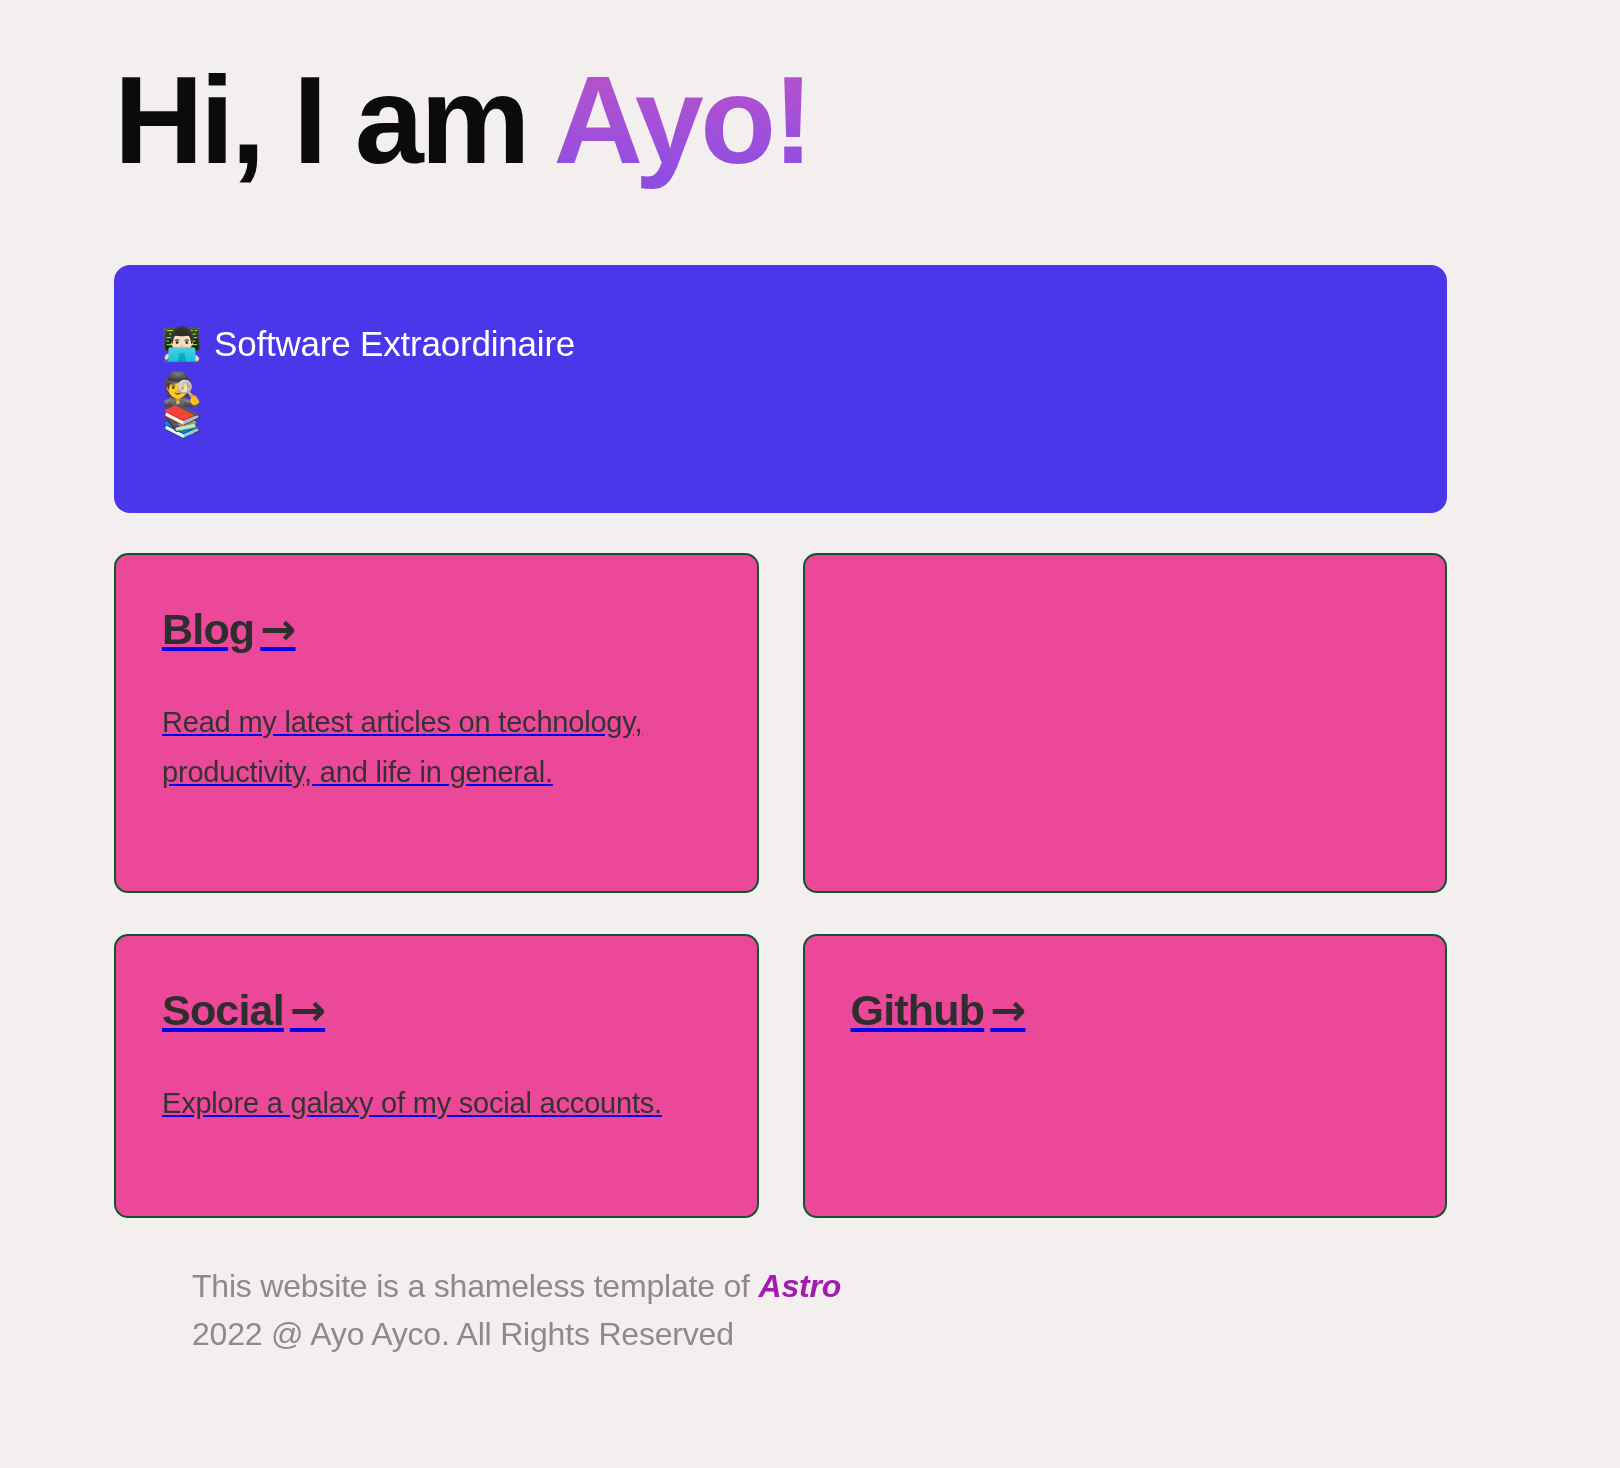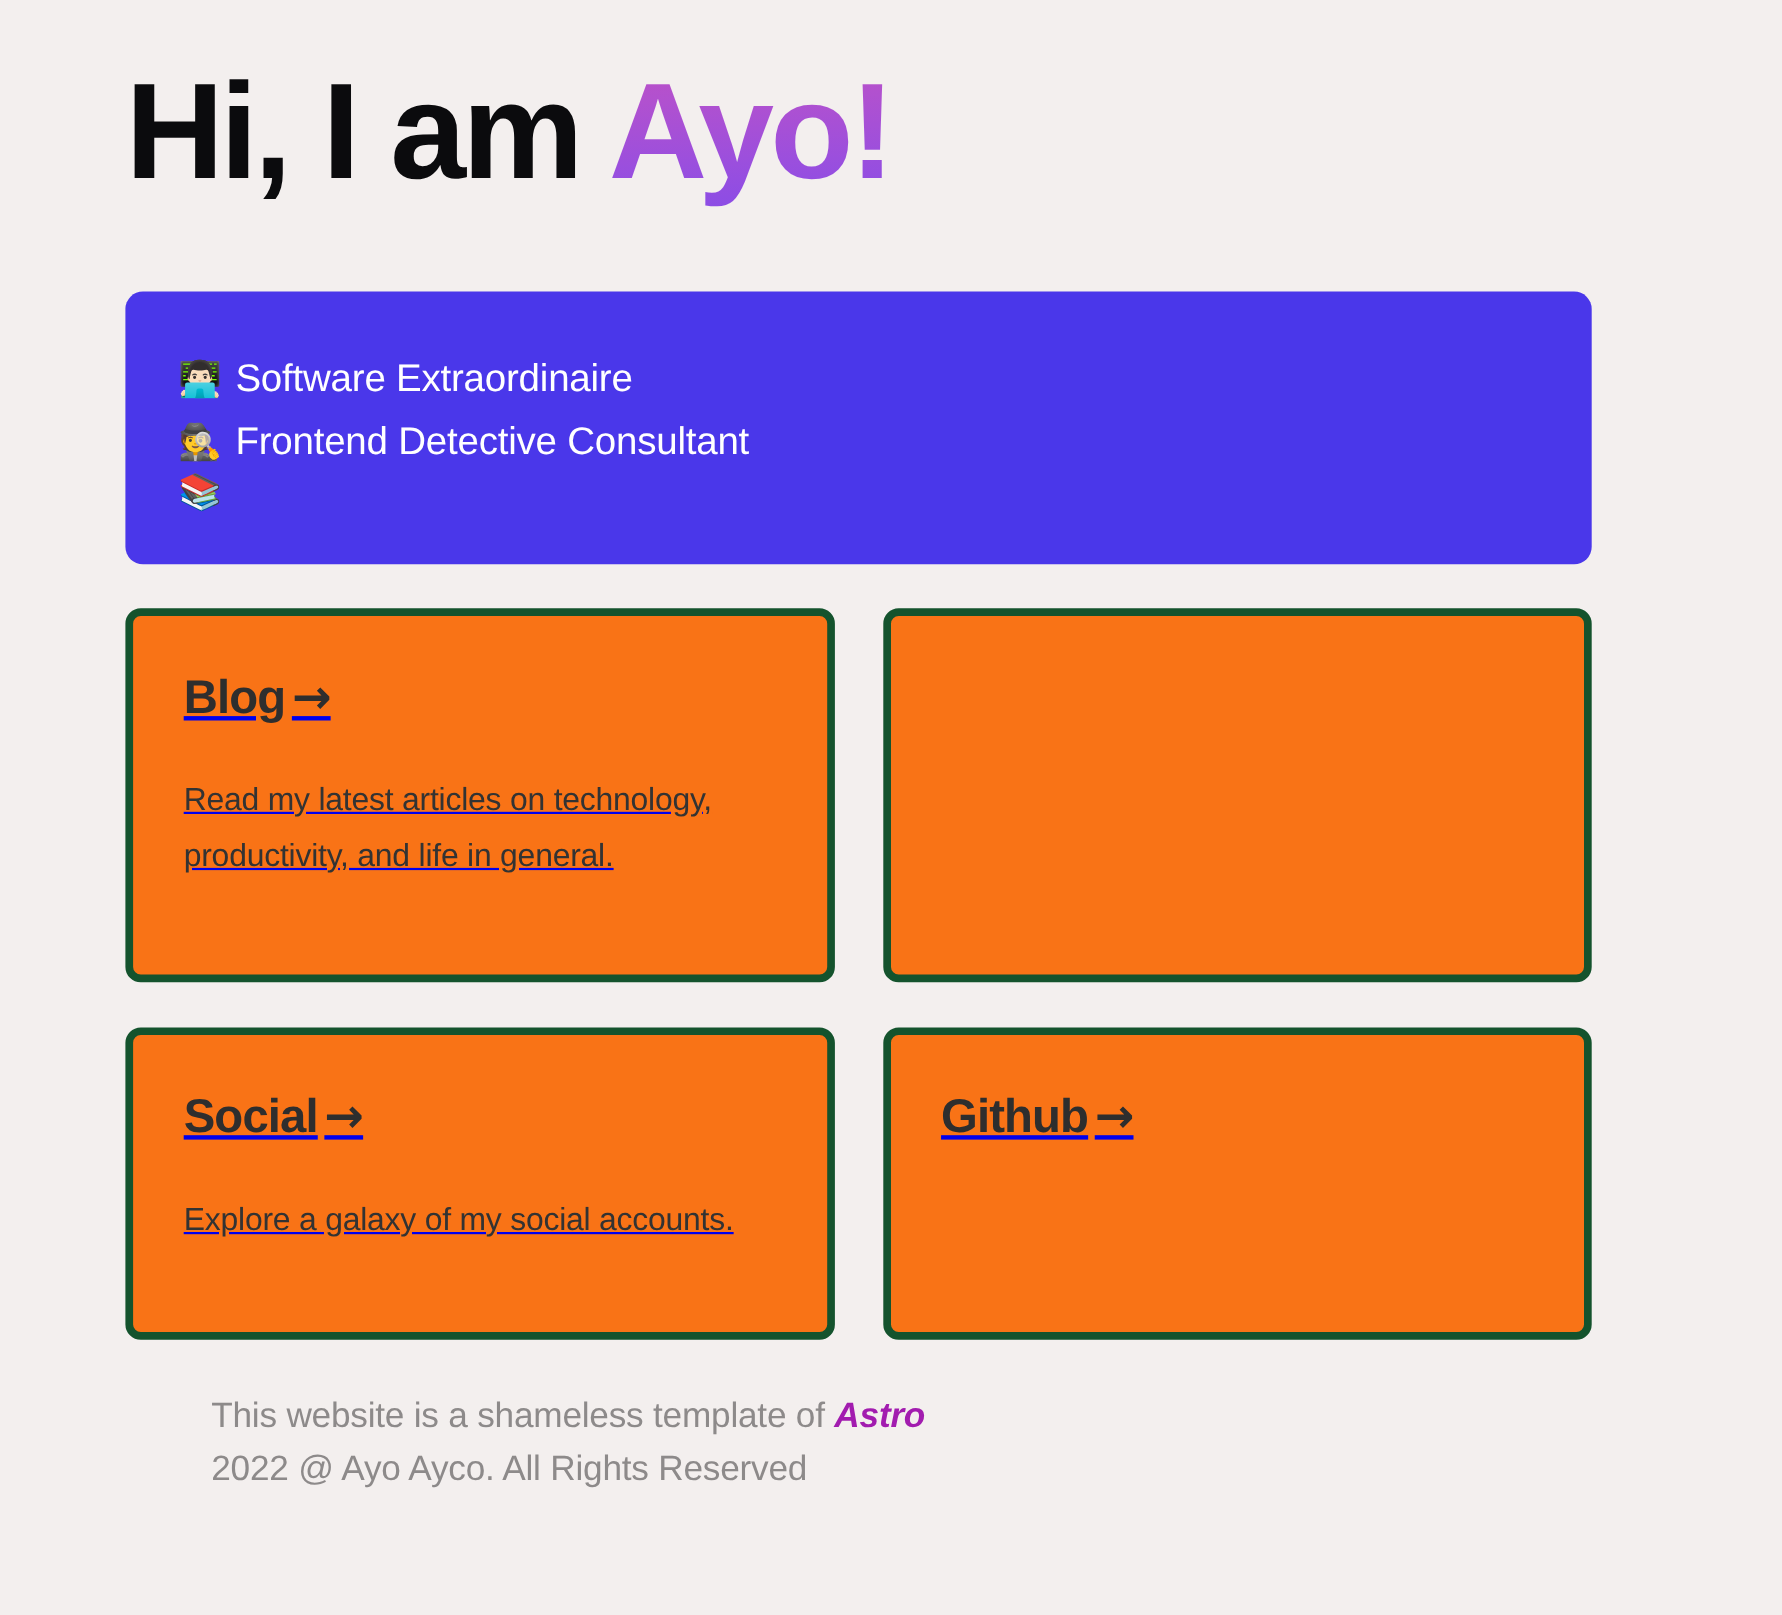--- a/index.html
+++ b/index.html
@@ -85,22 +85,22 @@
     box-sizing: border-box;
     margin: 40px 114px 0 114px;
     width: 1333px;
     display: grid;
     grid-template-columns: 1fr 1fr;
     column-gap: 44px;
     row-gap: 41px;
   }
   .card {
     box-sizing: border-box;
-    background: #f97316;
-    border: 7px solid #14532d;
+    background: #ec4899;
+    border: 2px solid #14532d;
     border-radius: 14px;
     padding: 52px 46px 40px 46px;
     min-height: 340px;
   }
   .card.short {
     min-height: 284px;
   }
   .card-title {
     margin: 0;
     font-size: 43px;
@@ -156,21 +156,20 @@
   </header>
 
   <section class="banner">
     <ul class="banner-list">
       <li>
         <span class="banner-emoji">👨🏻‍💻</span>
         <span>Software Extraordinaire</span>
       </li>
       <li>
         <span class="banner-emoji">🕵️</span>
-        <span>Frontend Detective Consultant</span>
       </li>
       <li>
         <span class="banner-emoji">📚</span>
       </li>
     </ul>
   </section>
 
   <main class="grid">
 
     <a class="card" href="#">

